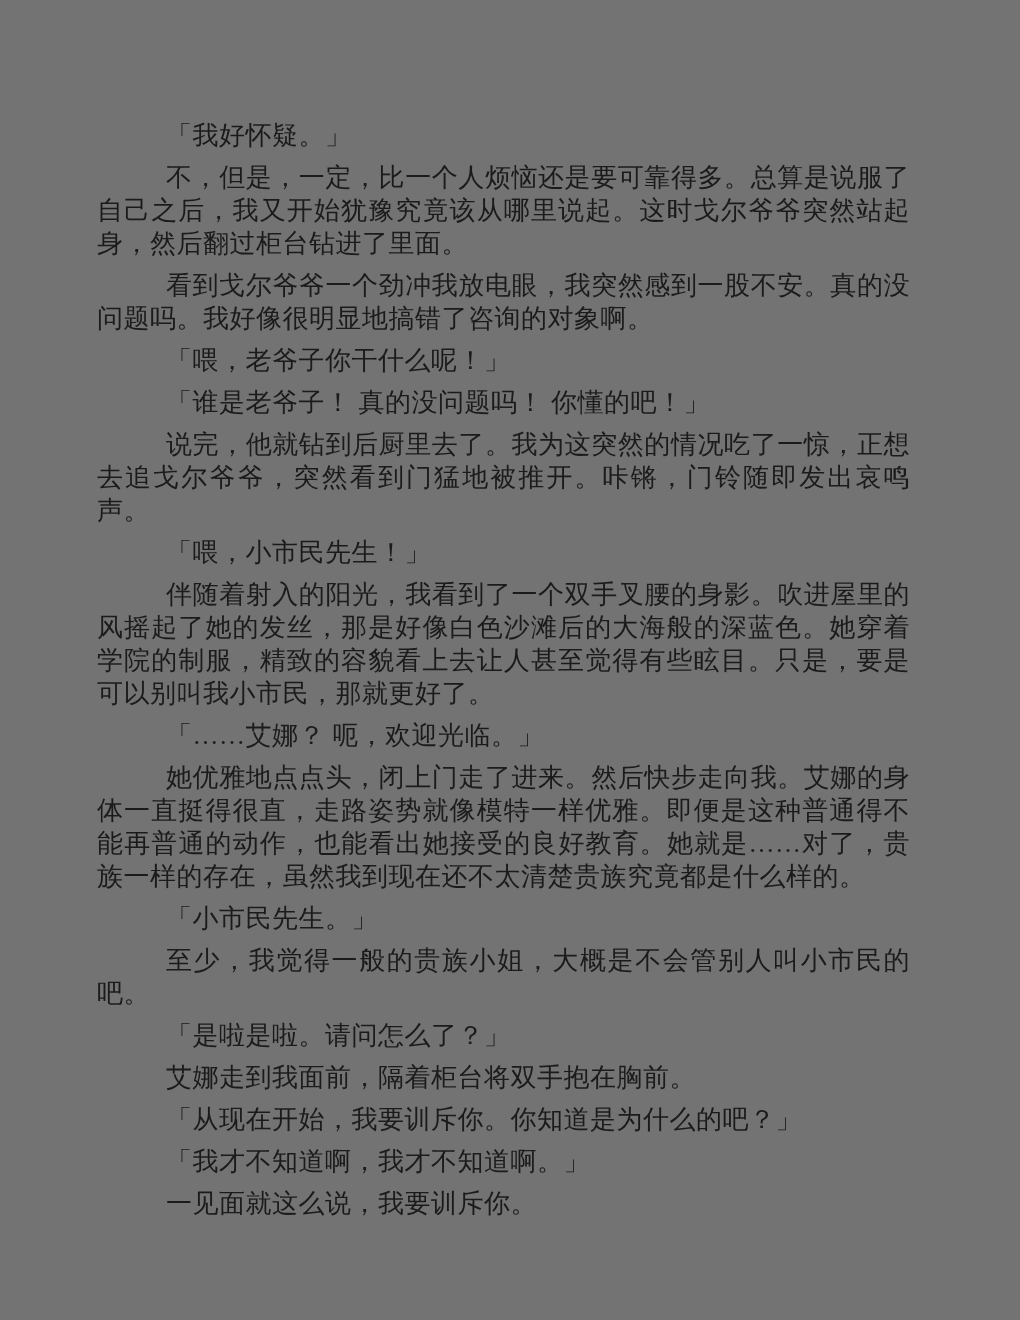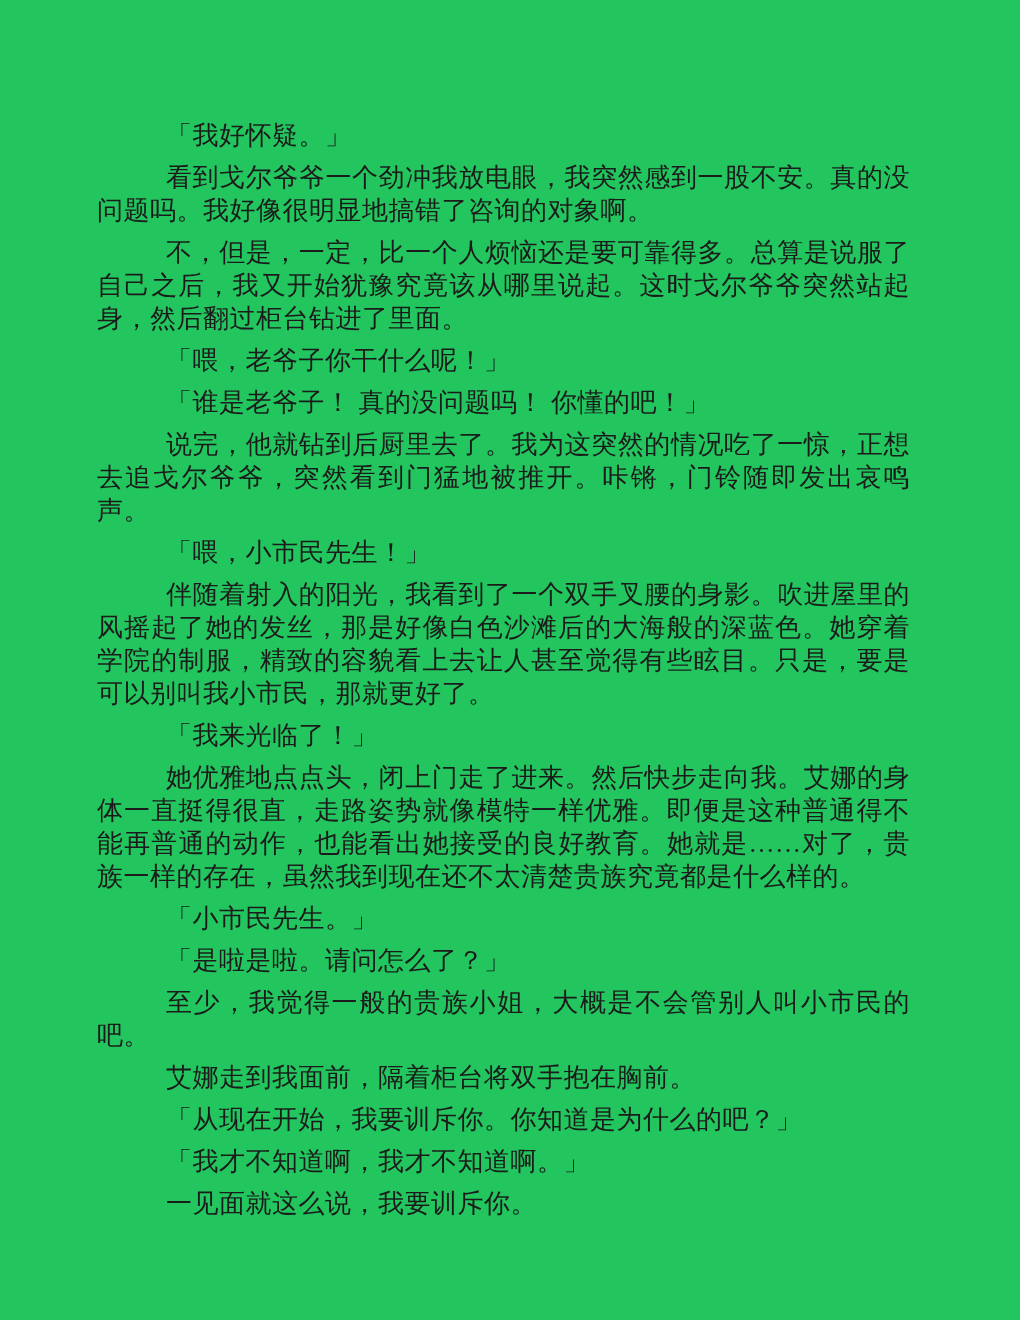--- a/index.html
+++ b/index.html
@@ -5,21 +5,21 @@
   html, body {
     margin: 0;
     padding: 0;
     background: #ffffff;
   }
   .page {
     position: relative;
     width: 1020px;
     height: 1320px;
     margin: 0 auto;
-    background: #22c55e;
+    background: #737373;
     overflow: hidden;
     font-family: "Liberation Serif", "DejaVu Serif", serif;
   }
   .text-block {
     position: absolute;
     top: 119px;
     left: 97px;
     width: 813px;
     color: #1b1b1b;
     font-size: 26px;
@@ -34,30 +34,30 @@
     text-indent: 69px;
     word-break: break-all;
   }
 </style>
 </head>
 <body>
 
 <div class="page">
   <div class="text-block">
     <p>「我好怀疑。」</p>
+    <p>不，但是，一定，比一个人烦恼还是要可靠得多。总算是说服了自己之后，我又开始犹豫究竟该从哪里说起。这时戈尔爷爷突然站起身，然后翻过柜台钻进了里面。</p>
     <p>看到戈尔爷爷一个劲冲我放电眼，我突然感到一股不安。真的没问题吗。我好像很明显地搞错了咨询的对象啊。</p>
-    <p>不，但是，一定，比一个人烦恼还是要可靠得多。总算是说服了自己之后，我又开始犹豫究竟该从哪里说起。这时戈尔爷爷突然站起身，然后翻过柜台钻进了里面。</p>
     <p>「喂，老爷子你干什么呢！」</p>
     <p>「谁是老爷子！ 真的没问题吗！ 你懂的吧！」</p>
     <p>说完，他就钻到后厨里去了。我为这突然的情况吃了一惊，正想去追戈尔爷爷，突然看到门猛地被推开。咔锵，门铃随即发出哀鸣声。</p>
     <p>「喂，小市民先生！」</p>
     <p>伴随着射入的阳光，我看到了一个双手叉腰的身影。吹进屋里的风摇起了她的发丝，那是好像白色沙滩后的大海般的深蓝色。她穿着学院的制服，精致的容貌看上去让人甚至觉得有些眩目。只是，要是可以别叫我小市民，那就更好了。</p>
-    <p>「我来光临了！」</p>
+    <p>「……艾娜？ 呃，欢迎光临。」</p>
     <p>她优雅地点点头，闭上门走了进来。然后快步走向我。艾娜的身体一直挺得很直，走路姿势就像模特一样优雅。即便是这种普通得不能再普通的动作，也能看出她接受的良好教育。她就是……对了，贵族一样的存在，虽然我到现在还不太清楚贵族究竟都是什么样的。</p>
     <p>「小市民先生。」</p>
+    <p>至少，我觉得一般的贵族小姐，大概是不会管别人叫小市民的吧。</p>
     <p>「是啦是啦。请问怎么了？」</p>
-    <p>至少，我觉得一般的贵族小姐，大概是不会管别人叫小市民的吧。</p>
     <p>艾娜走到我面前，隔着柜台将双手抱在胸前。</p>
     <p>「从现在开始，我要训斥你。你知道是为什么的吧？」</p>
     <p>「我才不知道啊，我才不知道啊。」</p>
     <p>一见面就这么说，我要训斥你。</p>
   </div>
 </div>
 
 </body></html>

